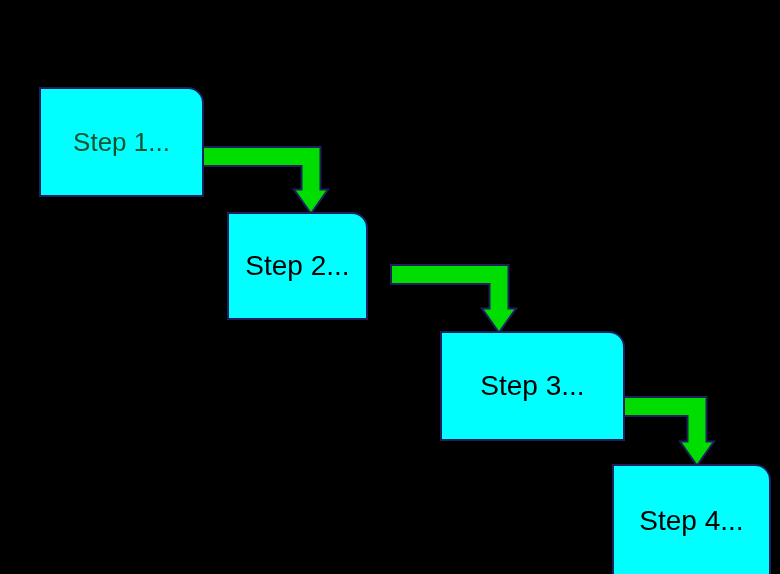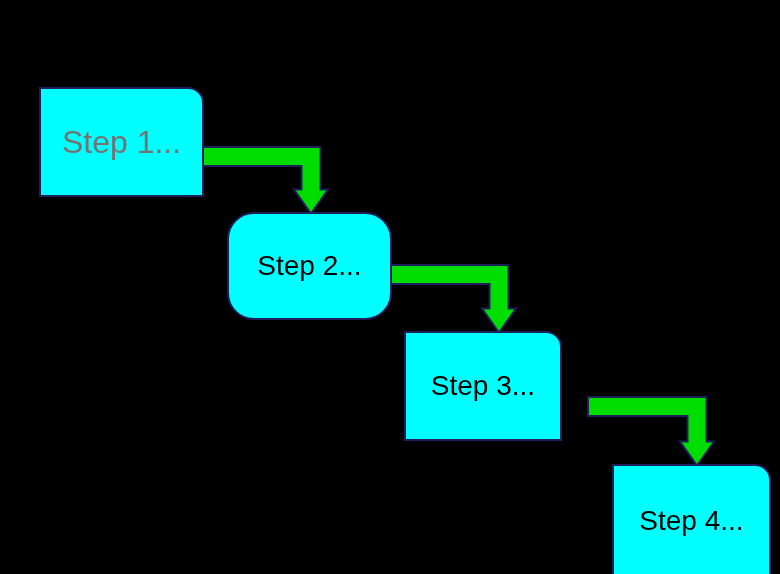--- a/index.html
+++ b/index.html
@@ -59,25 +59,25 @@
         </svg>
       </div>
       <div class="connector" style="left: 586px; top: 394.5px; width: 130px; height: 72.5px;">
         <svg width="130" height="72.5" viewBox="0 0 130 72.5">
           <polygon points="2.0,2.0 120.5,2.0 120.5,46.5 128.0,46.5 111.0,70.5 94.0,46.5 101.5,46.5 101.5,21.0 2.0,21.0" fill="#00DD00" stroke="#1F1F5C" stroke-width="2" stroke-linejoin="miter"></polygon>
         </svg>
       </div>
     </div>
   <div id="nodes-layer">
       <div class="step-box" style="left: 39px; top: 87px; width: 165px; height: 110px; background: rgb(0, 255, 255); border-color: rgb(31, 31, 92); border-width: 2px; border-top-right-radius: 16px;">
-        <span class="step-label" style="color: #737373; font-size: 32px; text-align: right;">Step 1...</span>
+        <span class="step-label" style="color: #14532d; font-size: 26px; text-align: right;">Step 1...</span>
       </div>
-      <div class="step-box" style="left: 227px; top: 212px; width: 165px; height: 108px; background: rgb(0, 255, 255); border-color: rgb(31, 31, 92); border-width: 2px; border-top-right-radius: 16px; border-radius: 27px;">
+      <div class="step-box" style="left: 227px; top: 212px; width: 141px; height: 108px; background: rgb(0, 255, 255); border-color: rgb(31, 31, 92); border-width: 2px; border-top-right-radius: 16px;">
         <span class="step-label" style="color: rgb(0, 0, 0); font-size: 28px;">Step 2...</span>
       </div>
-      <div class="step-box" style="left: 404px; top: 331px; width: 158px; height: 110px; background: rgb(0, 255, 255); border-color: rgb(31, 31, 92); border-width: 2px; border-top-right-radius: 16px;">
+      <div class="step-box" style="left: 440px; top: 331px; width: 185px; height: 110px; background: rgb(0, 255, 255); border-color: rgb(31, 31, 92); border-width: 2px; border-top-right-radius: 16px;">
         <span class="step-label" style="color: rgb(0, 0, 0); font-size: 28px;">Step 3...</span>
       </div>
       <div class="step-box" style="left: 612px; top: 464px; width: 159px; height: 114px; background: rgb(0, 255, 255); border-color: rgb(31, 31, 92); border-width: 2px; border-top-right-radius: 16px;">
         <span class="step-label" style="color: rgb(0, 0, 0); font-size: 28px;">Step 4...</span>
       </div>
     </div>
 </div>
 
 </body></html>

